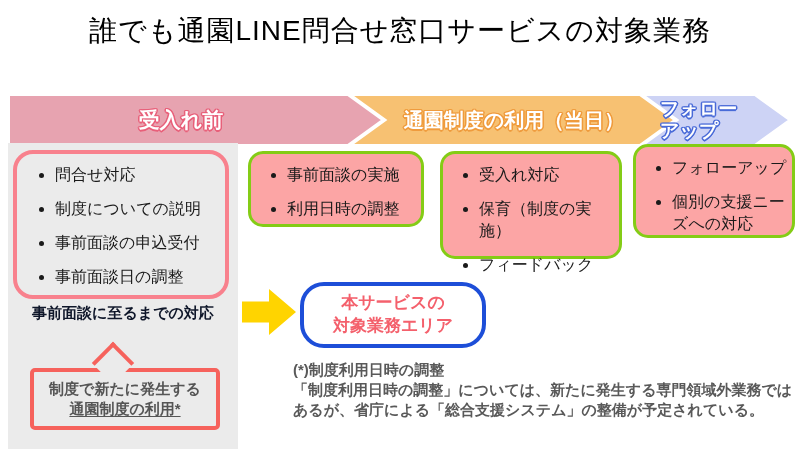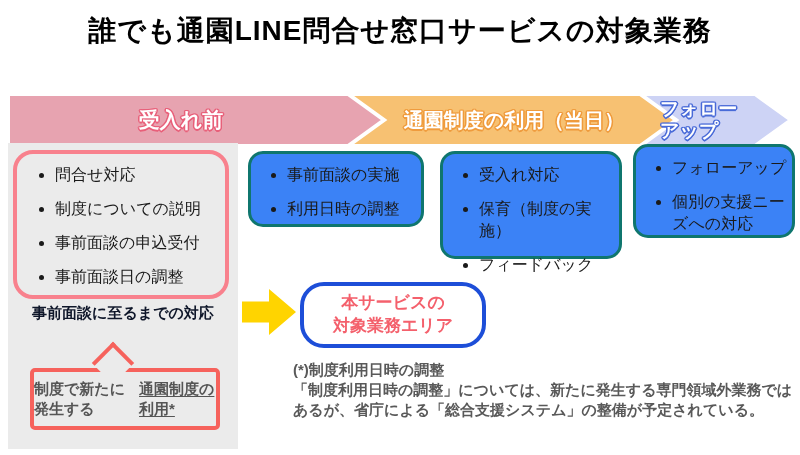--- a/index.html
+++ b/index.html
@@ -6,21 +6,21 @@
   body{
     width:800px;height:455px;position:relative;background:#ffffff;
     font-family:"Liberation Sans","DejaVu Sans",sans-serif;
     overflow:hidden;
   }
   .abs{position:absolute;}
 
   
   .title{
     top:12px;left:0;width:800px;text-align:center;
-    font-size:28px;font-weight:bold;color:#000;letter-spacing:1px;
+    font-size:28px;font-weight:normal;color:#000;letter-spacing:1px;
   }
 
   
   .band{top:92px;left:0;width:800px;height:56px;}
   .band svg{position:absolute;top:0;left:0;}
   .phase-label{
     position:absolute;top:0;height:56px;display:flex;align-items:center;justify-content:center;
     font-weight:bold;color:#ffffff;white-space:pre-line;
   }
   .ol-pink  {--oc:#E8607A;}
@@ -42,35 +42,35 @@
   }
   ul.blist{margin:0;padding:4px 6px 0 26px;list-style:disc;}
   ul.blist li{font-size:16px;color:#1A1A1A;line-height:22px;padding:6px 0;margin-left:12px;}
   .caption{
     left:8px;top:304px;width:230px;text-align:center;
     font-size:15px;font-weight:bold;color:#0f172a;
   }
   .bubble{
     left:30px;top:368px;width:190px;height:62px;box-sizing:border-box;
     border:4px solid #F6625C;border-radius:5px;
-    display:flex;flex-direction:row;align-items:center;justify-content:center;
+    display:flex;flex-direction:column;align-items:center;justify-content:center;
   }
   .bubble .tail{
     position:absolute;left:64px;top:-24px;width:30px;height:30px;background:#EBEBEB;
     border-left:4px solid #F6625C;border-top:4px solid #F6625C;box-sizing:border-box;
     transform:rotate(45deg);
   }
   .bubble .bline{
     position:relative;z-index:2;font-size:15px;font-weight:bold;color:#555555;line-height:20px;
   }
   .bubble .underlined{text-decoration:underline;text-underline-offset:2px;}
 
   
   .teal-box{
-    box-sizing:border-box;border:3px solid #0f766e;border-radius:15px;background:#3b82f6;
+    box-sizing:border-box;border:3px solid #84cc16;border-radius:15px;background:#fca5a5;
   }
   .teal-box ul.blist{padding:4px 4px 0 24px;}
   .tb1{left:248px;top:151px;width:176px;height:76px;}
   .tb2{left:440px;top:151px;width:182px;height:108px;}
   .tb3{left:633px;top:144px;width:162px;height:94px;}
 
   
   .yellow-arrow{
     left:242px;top:289px;width:54px;height:46px;background:#FFD400;
     clip-path:polygon(0% 27%,50% 27%,50% 0%,100% 50%,50% 100%,50% 73%,0% 73%);

